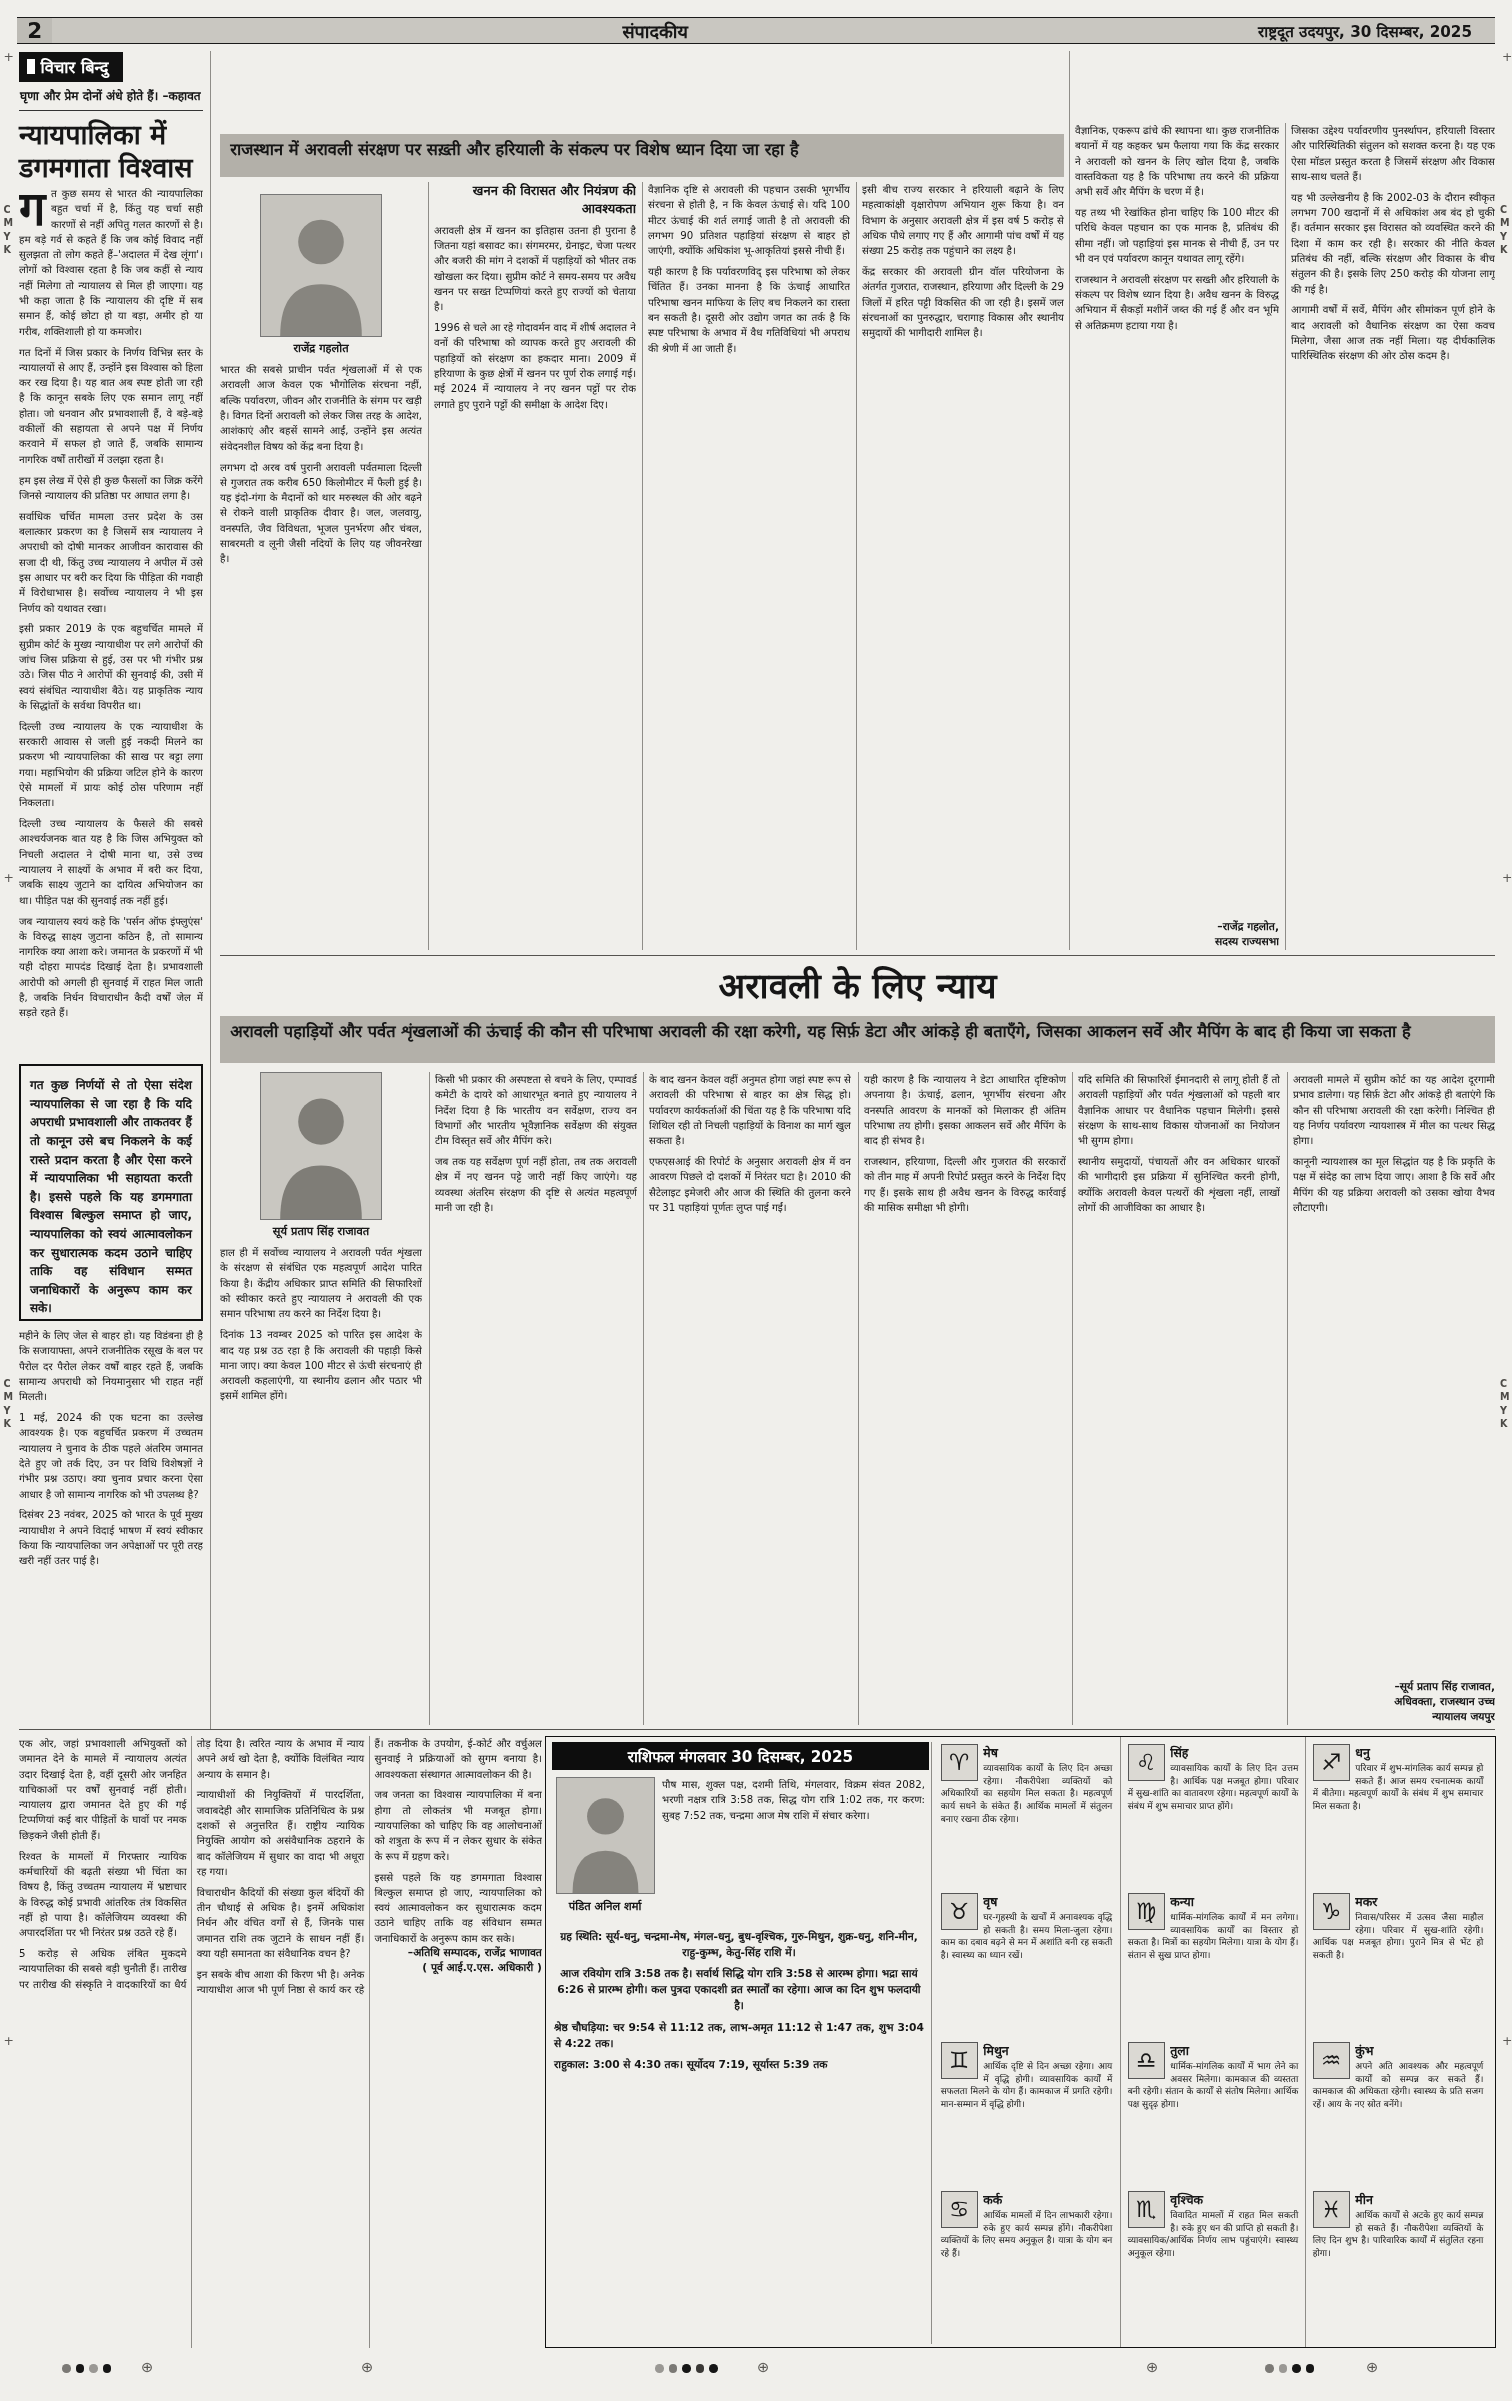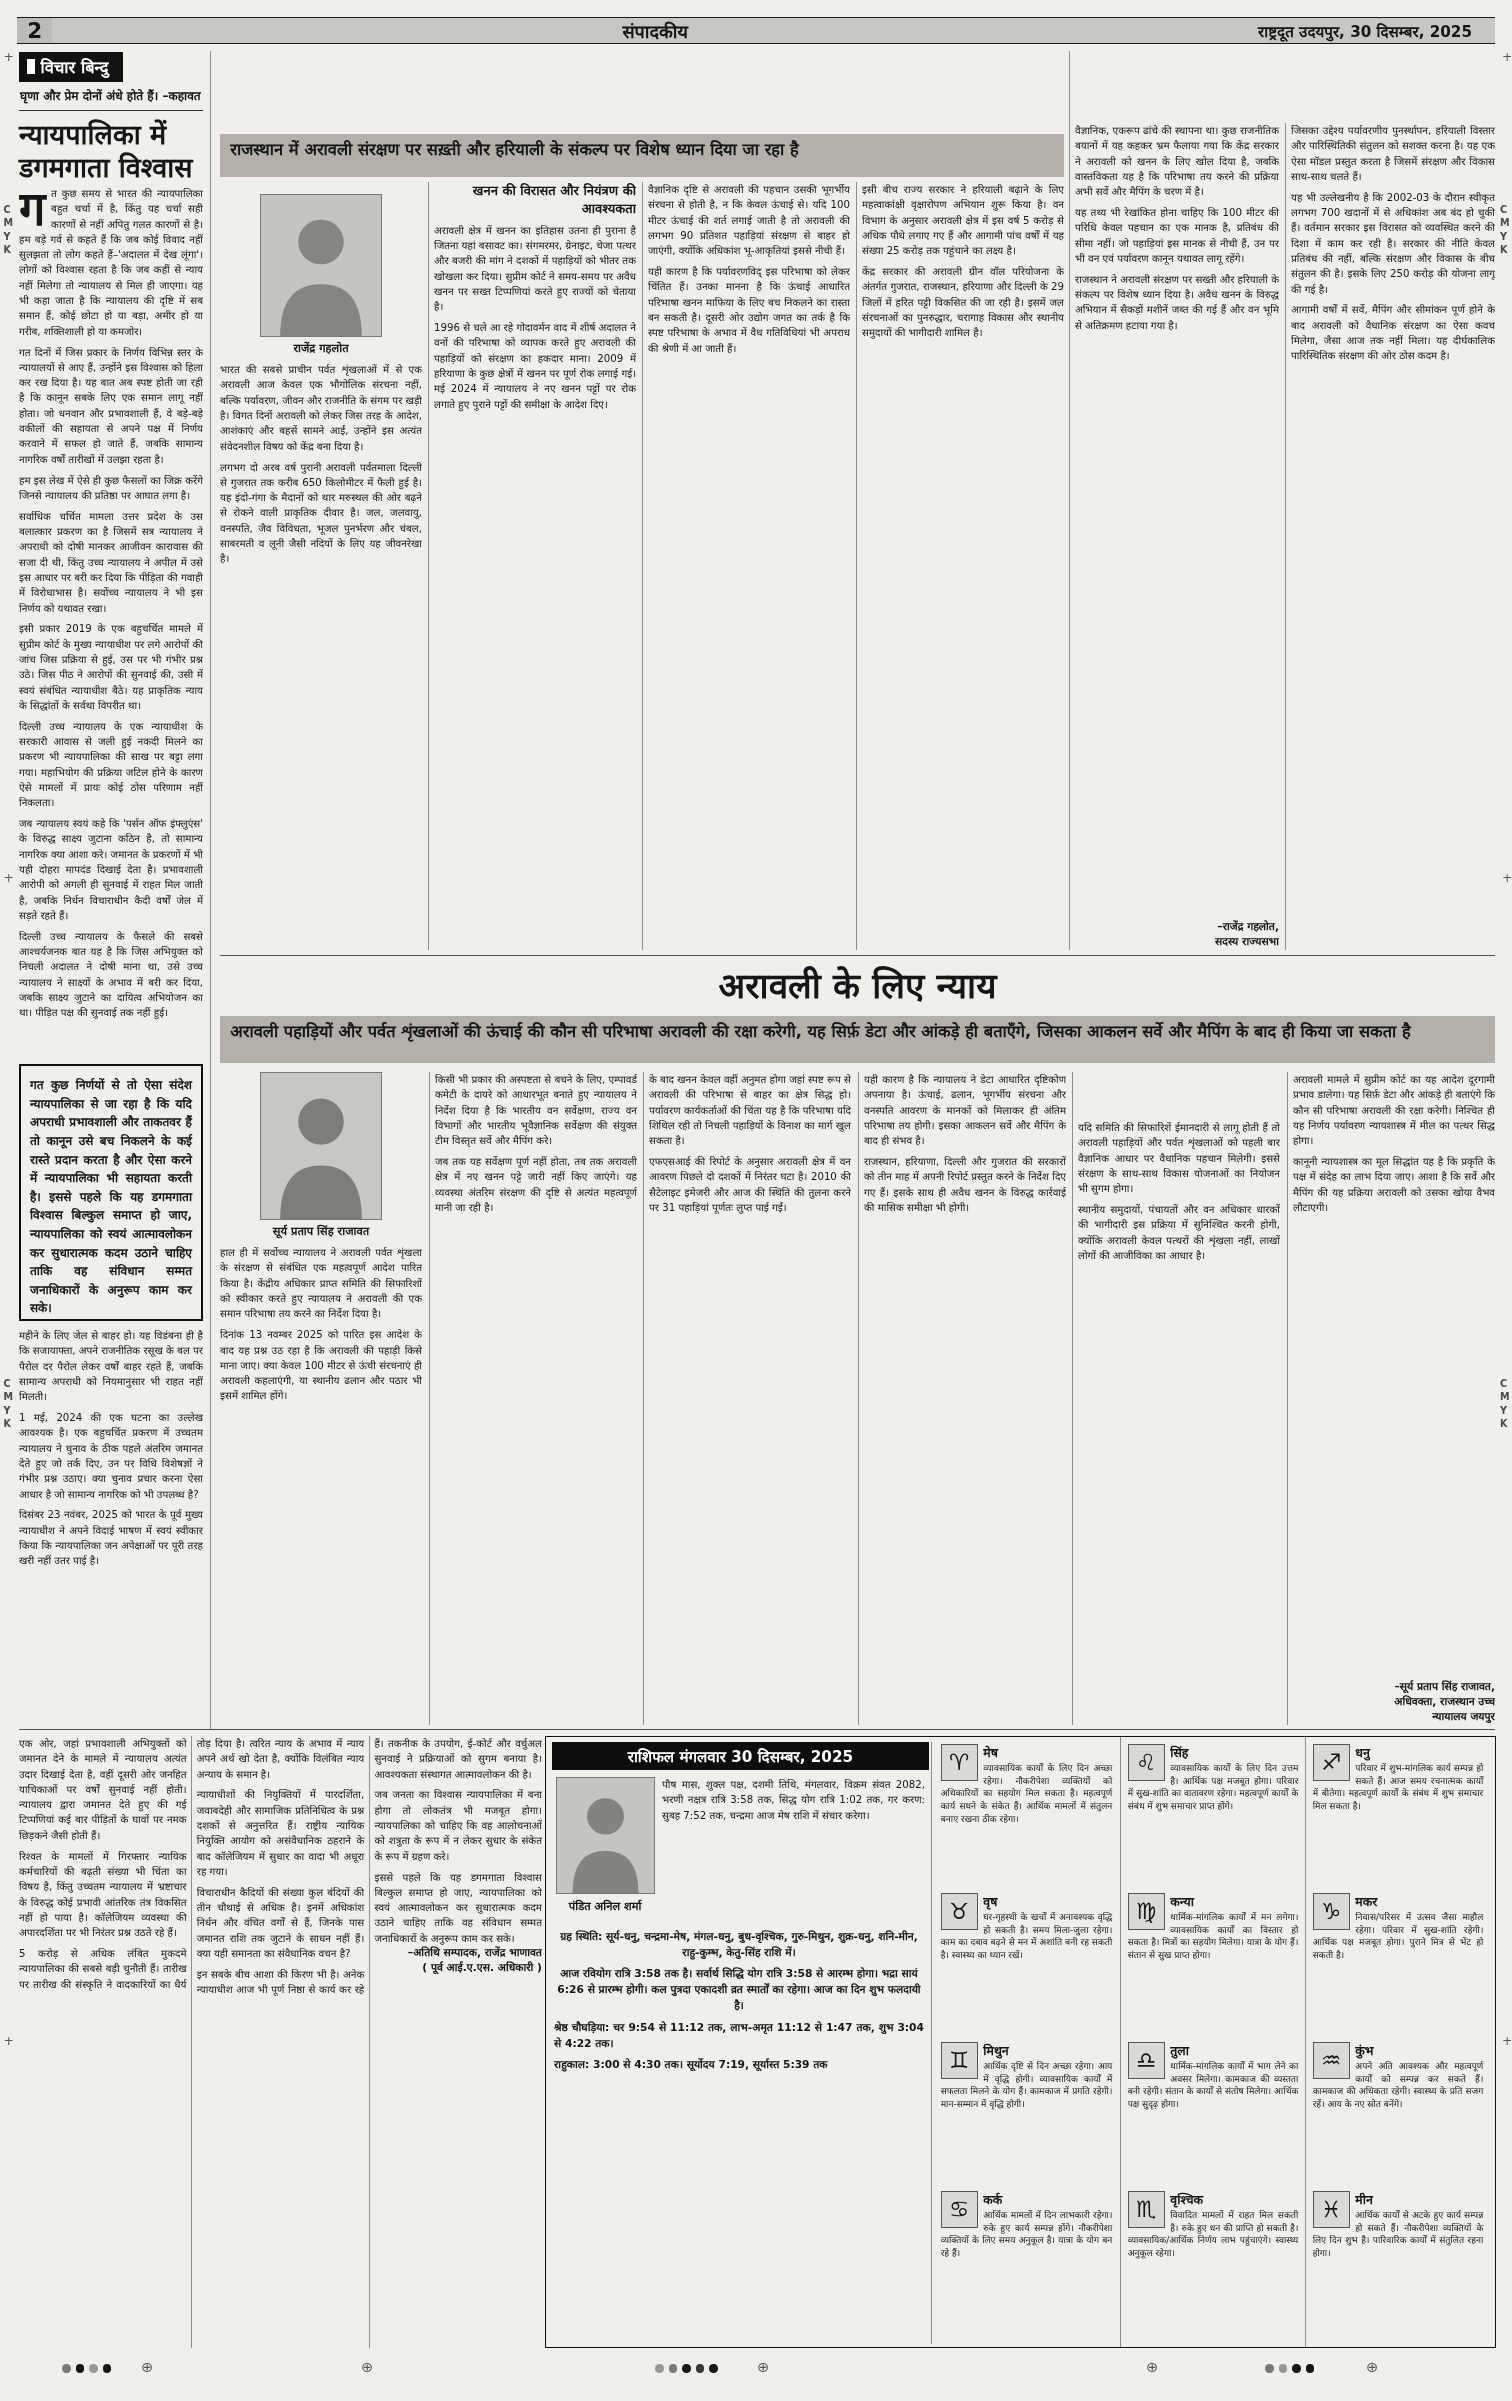--- a/index.html
+++ b/index.html
@@ -115,22 +115,22 @@
   </div>
 
   <div class="abs body-text" style="left:19px;top:186px;width:184px;height:874px;overflow:hidden;">
     <p><span class="dropcap">ग</span><span>त कुछ समय से भारत की न्यायपालिका बहुत चर्चा में है, किंतु यह चर्चा सही कारणों से नहीं अपितु गलत कारणों से है। हम बड़े गर्व से कहते हैं कि जब कोई विवाद नहीं सुलझता तो लोग कहते हैं–'अदालत में देख लूंगा'। लोगों को विश्वास रहता है कि जब कहीं से न्याय नहीं मिलेगा तो न्यायालय से मिल ही जाएगा। यह भी कहा जाता है कि न्यायालय की दृष्टि में सब समान हैं, कोई छोटा हो या बड़ा, अमीर हो या गरीब, शक्तिशाली हो या कमजोर।</span></p>
     <div>
         <p>गत दिनों में जिस प्रकार के निर्णय विभिन्न स्तर के न्यायालयों से आए हैं, उन्होंने इस विश्वास को हिला कर रख दिया है। यह बात अब स्पष्ट होती जा रही है कि कानून सबके लिए एक समान लागू नहीं होता। जो धनवान और प्रभावशाली हैं, वे बड़े-बड़े वकीलों की सहायता से अपने पक्ष में निर्णय करवाने में सफल हो जाते हैं, जबकि सामान्य नागरिक वर्षों तारीखों में उलझा रहता है।</p>
         <p>हम इस लेख में ऐसे ही कुछ फैसलों का जिक्र करेंगे जिनसे न्यायालय की प्रतिष्ठा पर आघात लगा है।</p>
         <p>सर्वाधिक चर्चित मामला उत्तर प्रदेश के उस बलात्कार प्रकरण का है जिसमें सत्र न्यायालय ने अपराधी को दोषी मानकर आजीवन कारावास की सजा दी थी, किंतु उच्च न्यायालय ने अपील में उसे इस आधार पर बरी कर दिया कि पीड़िता की गवाही में विरोधाभास है। सर्वोच्च न्यायालय ने भी इस निर्णय को यथावत रखा।</p>
         <p>इसी प्रकार 2019 के एक बहुचर्चित मामले में सुप्रीम कोर्ट के मुख्य न्यायाधीश पर लगे आरोपों की जांच जिस प्रक्रिया से हुई, उस पर भी गंभीर प्रश्न उठे। जिस पीठ ने आरोपों की सुनवाई की, उसी में स्वयं संबंधित न्यायाधीश बैठे। यह प्राकृतिक न्याय के सिद्धांतों के सर्वथा विपरीत था।</p>
         <p>दिल्ली उच्च न्यायालय के एक न्यायाधीश के सरकारी आवास से जली हुई नकदी मिलने का प्रकरण भी न्यायपालिका की साख पर बट्टा लगा गया। महाभियोग की प्रक्रिया जटिल होने के कारण ऐसे मामलों में प्रायः कोई ठोस परिणाम नहीं निकलता।</p>
+        <p>दिल्ली उच्च न्यायालय के फैसले की सबसे आश्चर्यजनक बात यह है कि जिस अभियुक्त को निचली अदालत ने दोषी माना था, उसे उच्च न्यायालय ने साक्ष्यों के अभाव में बरी कर दिया, जबकि साक्ष्य जुटाने का दायित्व अभियोजन का था। पीड़ित पक्ष की सुनवाई तक नहीं हुई।</p>
         <p>जब न्यायालय स्वयं कहे कि 'पर्सन ऑफ इंफ्लुएंस' के विरुद्ध साक्ष्य जुटाना कठिन है, तो सामान्य नागरिक क्या आशा करे। जमानत के प्रकरणों में भी यही दोहरा मापदंड दिखाई देता है। प्रभावशाली आरोपी को अगली ही सुनवाई में राहत मिल जाती है, जबकि निर्धन विचाराधीन कैदी वर्षों जेल में सड़ते रहते हैं।</p>
-        <p>दिल्ली उच्च न्यायालय के फैसले की सबसे आश्चर्यजनक बात यह है कि जिस अभियुक्त को निचली अदालत ने दोषी माना था, उसे उच्च न्यायालय ने साक्ष्यों के अभाव में बरी कर दिया, जबकि साक्ष्य जुटाने का दायित्व अभियोजन का था। पीड़ित पक्ष की सुनवाई तक नहीं हुई।</p>
       </div>
   </div>
 
   <div class="abs bold-box" style="left:19px;top:1064px;width:184px;height:257px;">गत कुछ निर्णयों से तो ऐसा संदेश न्यायपालिका से जा रहा है कि यदि अपराधी प्रभावशाली और ताकतवर हैं तो कानून उसे बच निकलने के कई रास्ते प्रदान करता है और ऐसा करने में न्यायपालिका भी सहायता करती है। इससे पहले कि यह डगमगाता विश्वास बिल्कुल समाप्त हो जाए, न्यायपालिका को स्वयं आत्मावलोकन कर सुधारात्मक कदम उठाने चाहिए ताकि वह संविधान सम्मत जनाधिकारों के अनुरूप काम कर सके।</div>
 
   <div class="abs body-text" style="left:19px;top:1328px;width:184px;height:396px;overflow:hidden;">
     <div>
         <p>महीने के लिए जेल से बाहर हो। यह विडंबना ही है कि सजायाफ्ता, अपने राजनीतिक रसूख के बल पर पैरोल दर पैरोल लेकर वर्षों बाहर रहते हैं, जबकि सामान्य अपराधी को नियमानुसार भी राहत नहीं मिलती।</p>
         <p>1 मई, 2024 की एक घटना का उल्लेख आवश्यक है। एक बहुचर्चित प्रकरण में उच्चतम न्यायालय ने चुनाव के ठीक पहले अंतरिम जमानत देते हुए जो तर्क दिए, उन पर विधि विशेषज्ञों ने गंभीर प्रश्न उठाए। क्या चुनाव प्रचार करना ऐसा आधार है जो सामान्य नागरिक को भी उपलब्ध है?</p>
         <p>दिसंबर 23 नवंबर, 2025 को भारत के पूर्व मुख्य न्यायाधीश ने अपने विदाई भाषण में स्वयं स्वीकार किया कि न्यायपालिका जन अपेक्षाओं पर पूरी तरह खरी नहीं उतर पाई है।</p>
@@ -248,21 +248,21 @@
         <p>के बाद खनन केवल वहीं अनुमत होगा जहां स्पष्ट रूप से अरावली की परिभाषा से बाहर का क्षेत्र सिद्ध हो। पर्यावरण कार्यकर्ताओं की चिंता यह है कि परिभाषा यदि शिथिल रही तो निचली पहाड़ियों के विनाश का मार्ग खुल सकता है।</p>
         <p>एफएसआई की रिपोर्ट के अनुसार अरावली क्षेत्र में वन आवरण पिछले दो दशकों में निरंतर घटा है। 2010 की सैटेलाइट इमेजरी और आज की स्थिति की तुलना करने पर 31 पहाड़ियां पूर्णतः लुप्त पाई गईं।</p>
       </div>
   </div>
   <div class="col" style="left:864px;top:1072px;width:202px;height:653px;">
     <div class="body-text">
         <p>यही कारण है कि न्यायालय ने डेटा आधारित दृष्टिकोण अपनाया है। ऊंचाई, ढलान, भूगर्भीय संरचना और वनस्पति आवरण के मानकों को मिलाकर ही अंतिम परिभाषा तय होगी। इसका आकलन सर्वे और मैपिंग के बाद ही संभव है।</p>
         <p>राजस्थान, हरियाणा, दिल्ली और गुजरात की सरकारों को तीन माह में अपनी रिपोर्ट प्रस्तुत करने के निर्देश दिए गए हैं। इसके साथ ही अवैध खनन के विरुद्ध कार्रवाई की मासिक समीक्षा भी होगी।</p>
       </div>
   </div>
-  <div class="col" style="left:1078px;top:1072px;width:202px;height:653px;margin-top:48px;">
+  <div class="col" style="left:1078px;top:1072px;width:202px;height:653px;">
     <div class="body-text">
         <p>यदि समिति की सिफारिशें ईमानदारी से लागू होती हैं तो अरावली पहाड़ियों और पर्वत शृंखलाओं को पहली बार वैज्ञानिक आधार पर वैधानिक पहचान मिलेगी। इससे संरक्षण के साथ-साथ विकास योजनाओं का नियोजन भी सुगम होगा।</p>
         <p>स्थानीय समुदायों, पंचायतों और वन अधिकार धारकों की भागीदारी इस प्रक्रिया में सुनिश्चित करनी होगी, क्योंकि अरावली केवल पत्थरों की शृंखला नहीं, लाखों लोगों की आजीविका का आधार है।</p>
       </div>
   </div>
   <div class="col" style="left:1293px;top:1072px;width:202px;height:653px;">
     <div class="body-text">
         <p>अरावली मामले में सुप्रीम कोर्ट का यह आदेश दूरगामी प्रभाव डालेगा। यह सिर्फ़ डेटा और आंकड़े ही बताएंगे कि कौन सी परिभाषा अरावली की रक्षा करेगी। निश्चित ही यह निर्णय पर्यावरण न्यायशास्त्र में मील का पत्थर सिद्ध होगा।</p>
         <p>कानूनी न्यायशास्त्र का मूल सिद्धांत यह है कि प्रकृति के पक्ष में संदेह का लाभ दिया जाए। आशा है कि सर्वे और मैपिंग की यह प्रक्रिया अरावली को उसका खोया वैभव लौटाएगी।</p>
       </div>

